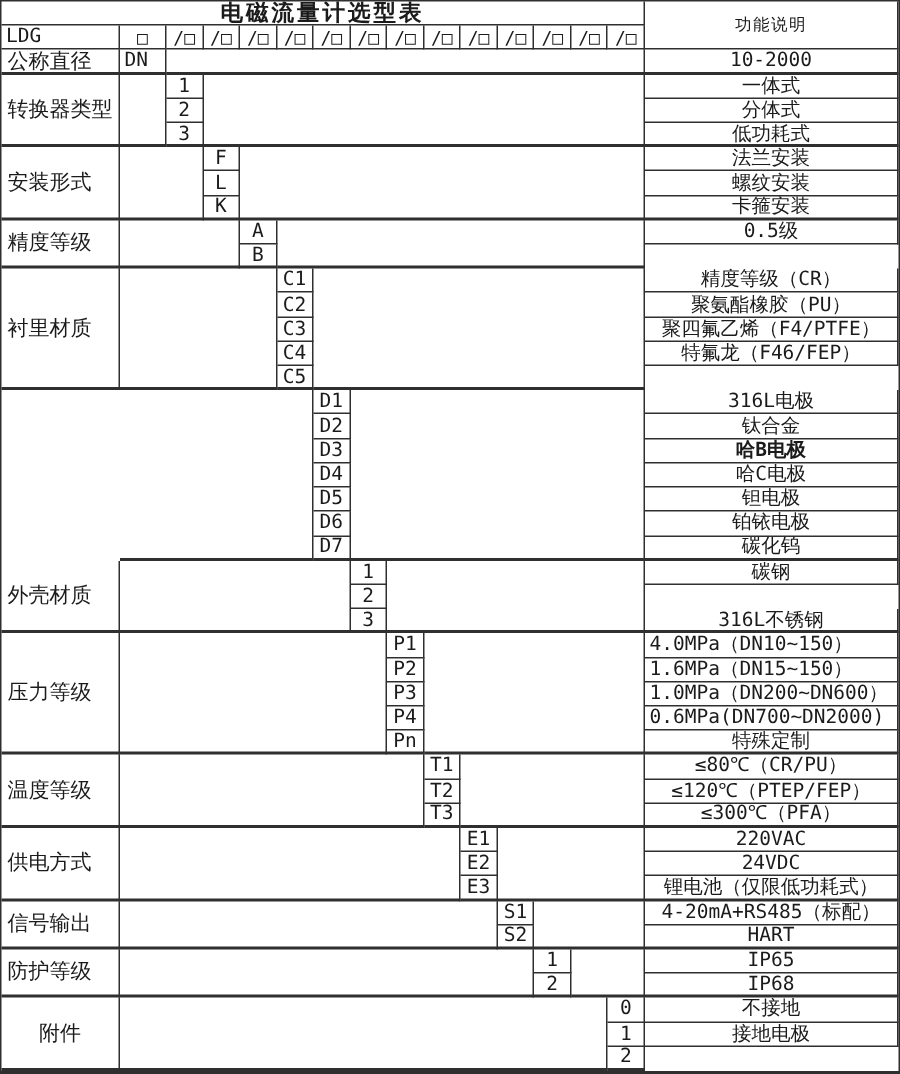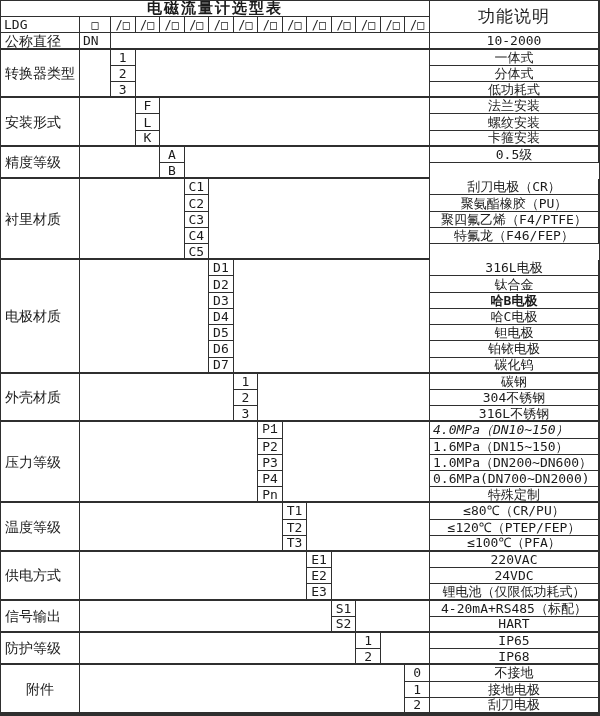--- a/index.html
+++ b/index.html
@@ -18,21 +18,21 @@
   .cell{
     border-right:1px solid #2f2f2f;
     border-bottom:1px solid #2f2f2f;
     display:flex;align-items:center;justify-content:center;
     overflow:hidden;white-space:nowrap;
     font-size:13px;line-height:1;
     min-width:0;min-height:0;
   }
   .sec-end{border-bottom-width:2px;}
   .title-cell{font-size:15px;letter-spacing:2px;font-weight:bold;}
-  .right-head{font-size:17px;letter-spacing:1px;}
+  .right-head{font-size:11px;letter-spacing:1px;}
   .label{font-size:14px;justify-content:flex-start;padding-left:4px;}
   .label.center{justify-content:center;padding-left:0;}
   .left-al{justify-content:flex-start;padding-left:3px;}
   .box-glyph{font-size:12px;}
   .code{font-size:13px;}
   .desc{font-size:13px;}
 </style>
 </head>
 <body>
 
@@ -85,25 +85,24 @@
       <div class="cell sec-end" style="grid-area: 10 / 6 / 12 / 16;"></div>
       <div class="cell desc" style="grid-area: 10 / 16 / 11 / 17;">0.5级</div>
       <div class="cell label sec-end" style="grid-area: 12 / 1 / 17 / 2;">衬里材质</div>
       <div class="cell sec-end" style="grid-area: 12 / 2 / 17 / 6;"></div>
       <div class="cell code" style="grid-area: 12 / 6 / 13 / 7;">C1</div>
       <div class="cell code" style="grid-area: 13 / 6 / 14 / 7;">C2</div>
       <div class="cell code" style="grid-area: 14 / 6 / 15 / 7;">C3</div>
       <div class="cell code" style="grid-area: 15 / 6 / 16 / 7;">C4</div>
       <div class="cell code sec-end" style="grid-area: 16 / 6 / 17 / 7;">C5</div>
       <div class="cell sec-end" style="grid-area: 12 / 7 / 17 / 16;"></div>
-      <div class="cell desc" style="grid-area: 12 / 16 / 13 / 17;">刮刀电极（CR）</div>
+      <div class="cell desc" style="grid-area: 12 / 16 / 13 / 17;">精度等级（CR）</div>
       <div class="cell desc" style="grid-area: 13 / 16 / 14 / 17;">聚氨酯橡胶（PU）</div>
       <div class="cell desc" style="grid-area: 14 / 16 / 15 / 17;">聚四氟乙烯（F4/PTFE）</div>
       <div class="cell desc" style="grid-area: 15 / 16 / 16 / 17;">特氟龙（F46/FEP）</div>
-      <div class="cell label sec-end" style="grid-area: 17 / 1 / 24 / 2;">电极材质</div>
       <div class="cell sec-end" style="grid-area: 17 / 2 / 24 / 7;"></div>
       <div class="cell code" style="grid-area: 17 / 7 / 18 / 8;">D1</div>
       <div class="cell code" style="grid-area: 18 / 7 / 19 / 8;">D2</div>
       <div class="cell code" style="grid-area: 19 / 7 / 20 / 8;">D3</div>
       <div class="cell code" style="grid-area: 20 / 7 / 21 / 8;">D4</div>
       <div class="cell code" style="grid-area: 21 / 7 / 22 / 8;">D5</div>
       <div class="cell code" style="grid-area: 22 / 7 / 23 / 8;">D6</div>
       <div class="cell code sec-end" style="grid-area: 23 / 7 / 24 / 8;">D7</div>
       <div class="cell sec-end" style="grid-area: 17 / 8 / 24 / 16;"></div>
       <div class="cell desc" style="grid-area: 17 / 16 / 18 / 17;">316L电极</div>
@@ -113,44 +112,43 @@
       <div class="cell desc" style="grid-area: 21 / 16 / 22 / 17;">钽电极</div>
       <div class="cell desc" style="grid-area: 22 / 16 / 23 / 17;">铂铱电极</div>
       <div class="cell label sec-end" style="grid-area: 24 / 1 / 27 / 2;">外壳材质</div>
       <div class="cell desc sec-end" style="grid-area: 23 / 16 / 24 / 17;">碳化钨</div>
       <div class="cell sec-end" style="grid-area: 24 / 2 / 27 / 8;"></div>
       <div class="cell code" style="grid-area: 24 / 8 / 25 / 9;">1</div>
       <div class="cell code" style="grid-area: 25 / 8 / 26 / 9;">2</div>
       <div class="cell code sec-end" style="grid-area: 26 / 8 / 27 / 9;">3</div>
       <div class="cell sec-end" style="grid-area: 24 / 9 / 27 / 16;"></div>
       <div class="cell desc" style="grid-area: 24 / 16 / 25 / 17;">碳钢</div>
-      <div class="cell desc" style="grid-area: 25 / 16 / 26 / 17;">304不锈钢</div>
       <div class="cell desc sec-end" style="grid-area: 26 / 16 / 27 / 17;">316L不锈钢</div>
       <div class="cell label sec-end" style="grid-area: 27 / 1 / 32 / 2;">压力等级</div>
       <div class="cell sec-end" style="grid-area: 27 / 2 / 32 / 9;"></div>
-      <div class="cell code" style="grid-area: 27 / 9 / 28 / 10; font-family: Liberation Mono, monospace;">P1</div>
+      <div class="cell code" style="grid-area: 27 / 9 / 28 / 10;">P1</div>
       <div class="cell code" style="grid-area: 28 / 9 / 29 / 10;">P2</div>
       <div class="cell code" style="grid-area: 29 / 9 / 30 / 10;">P3</div>
       <div class="cell code" style="grid-area: 30 / 9 / 31 / 10;">P4</div>
       <div class="cell code sec-end" style="grid-area: 31 / 9 / 32 / 10;">Pn</div>
       <div class="cell sec-end" style="grid-area: 27 / 10 / 32 / 16;"></div>
-      <div class="cell desc left-al" style="grid-area: 27 / 16 / 28 / 17; font-style: italic;">4.0MPa（DN10~150）</div>
+      <div class="cell desc left-al" style="grid-area: 27 / 16 / 28 / 17;">4.0MPa（DN10~150）</div>
       <div class="cell desc left-al" style="grid-area: 28 / 16 / 29 / 17;">1.6MPa（DN15~150）</div>
       <div class="cell desc left-al" style="grid-area: 29 / 16 / 30 / 17;">1.0MPa（DN200~DN600）</div>
       <div class="cell desc left-al" style="grid-area: 30 / 16 / 31 / 17;">0.6MPa(DN700~DN2000)</div>
       <div class="cell desc sec-end" style="grid-area: 31 / 16 / 32 / 17;">特殊定制</div>
       <div class="cell label sec-end" style="grid-area: 32 / 1 / 35 / 2;">温度等级</div>
       <div class="cell sec-end" style="grid-area: 32 / 2 / 35 / 10;"></div>
       <div class="cell code" style="grid-area: 32 / 10 / 33 / 11;">T1</div>
       <div class="cell code" style="grid-area: 33 / 10 / 34 / 11;">T2</div>
       <div class="cell code sec-end" style="grid-area: 34 / 10 / 35 / 11;">T3</div>
       <div class="cell sec-end" style="grid-area: 32 / 11 / 35 / 16;"></div>
       <div class="cell desc" style="grid-area: 32 / 16 / 33 / 17;">≤80℃（CR/PU）</div>
       <div class="cell desc" style="grid-area: 33 / 16 / 34 / 17;">≤120℃（PTEP/FEP）</div>
-      <div class="cell desc sec-end" style="grid-area: 34 / 16 / 35 / 17;">≤100℃（PFA）</div>
+      <div class="cell desc sec-end" style="grid-area: 34 / 16 / 35 / 17;">≤300℃（PFA）</div>
       <div class="cell label sec-end" style="grid-area: 35 / 1 / 38 / 2; text-align: right;">供电方式</div>
       <div class="cell sec-end" style="grid-area: 35 / 2 / 38 / 11;"></div>
       <div class="cell code" style="grid-area: 35 / 11 / 36 / 12;">E1</div>
       <div class="cell code" style="grid-area: 36 / 11 / 37 / 12;">E2</div>
       <div class="cell code sec-end" style="grid-area: 37 / 11 / 38 / 12;">E3</div>
       <div class="cell sec-end" style="grid-area: 35 / 12 / 38 / 16;"></div>
       <div class="cell desc" style="grid-area: 35 / 16 / 36 / 17;">220VAC</div>
       <div class="cell desc" style="grid-area: 36 / 16 / 37 / 17;">24VDC</div>
       <div class="cell desc sec-end" style="grid-area: 37 / 16 / 38 / 17;">锂电池（仅限低功耗式）</div>
       <div class="cell label sec-end" style="grid-area: 38 / 1 / 40 / 2;">信号输出</div>
@@ -167,15 +165,14 @@
       <div class="cell sec-end" style="grid-area: 40 / 14 / 42 / 16;"></div>
       <div class="cell desc" style="grid-area: 40 / 16 / 41 / 17;">IP65</div>
       <div class="cell desc sec-end" style="grid-area: 41 / 16 / 42 / 17;">IP68</div>
       <div class="cell label sec-end center" style="grid-area: 42 / 1 / 45 / 2;">附件</div>
       <div class="cell sec-end" style="grid-area: 42 / 2 / 45 / 15;"></div>
       <div class="cell code" style="grid-area: 42 / 15 / 43 / 16;">0</div>
       <div class="cell code" style="grid-area: 43 / 15 / 44 / 16;">1</div>
       <div class="cell code sec-end" style="grid-area: 44 / 15 / 45 / 16;">2</div>
       <div class="cell desc" style="grid-area: 42 / 16 / 43 / 17;">不接地</div>
       <div class="cell desc" style="grid-area: 43 / 16 / 44 / 17;">接地电极</div>
-      <div class="cell desc sec-end" style="grid-area: 44 / 16 / 45 / 17;">刮刀电极</div>
     </div>
 </div>
 
 </body></html>

